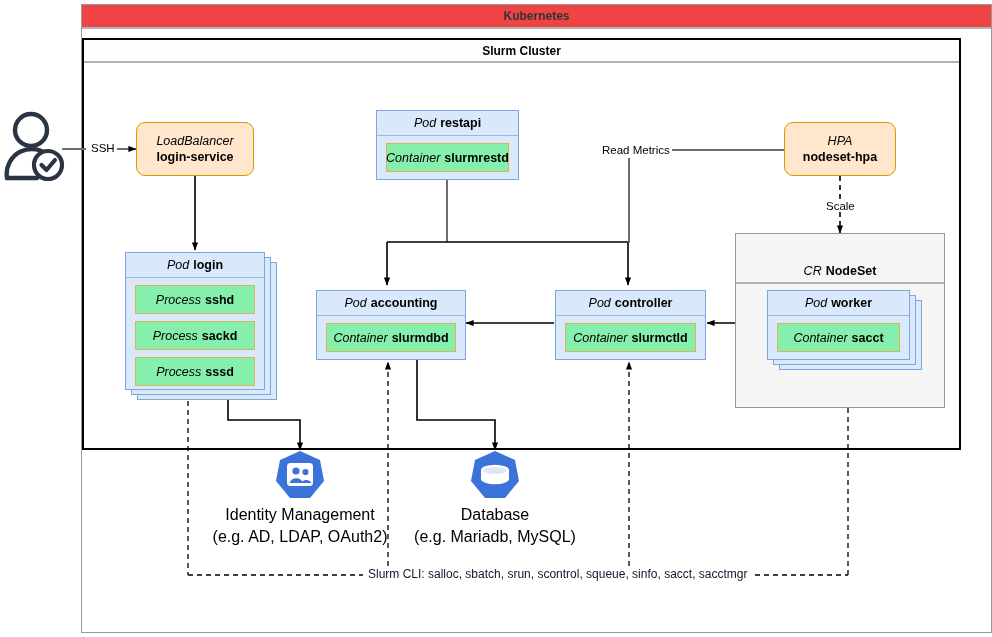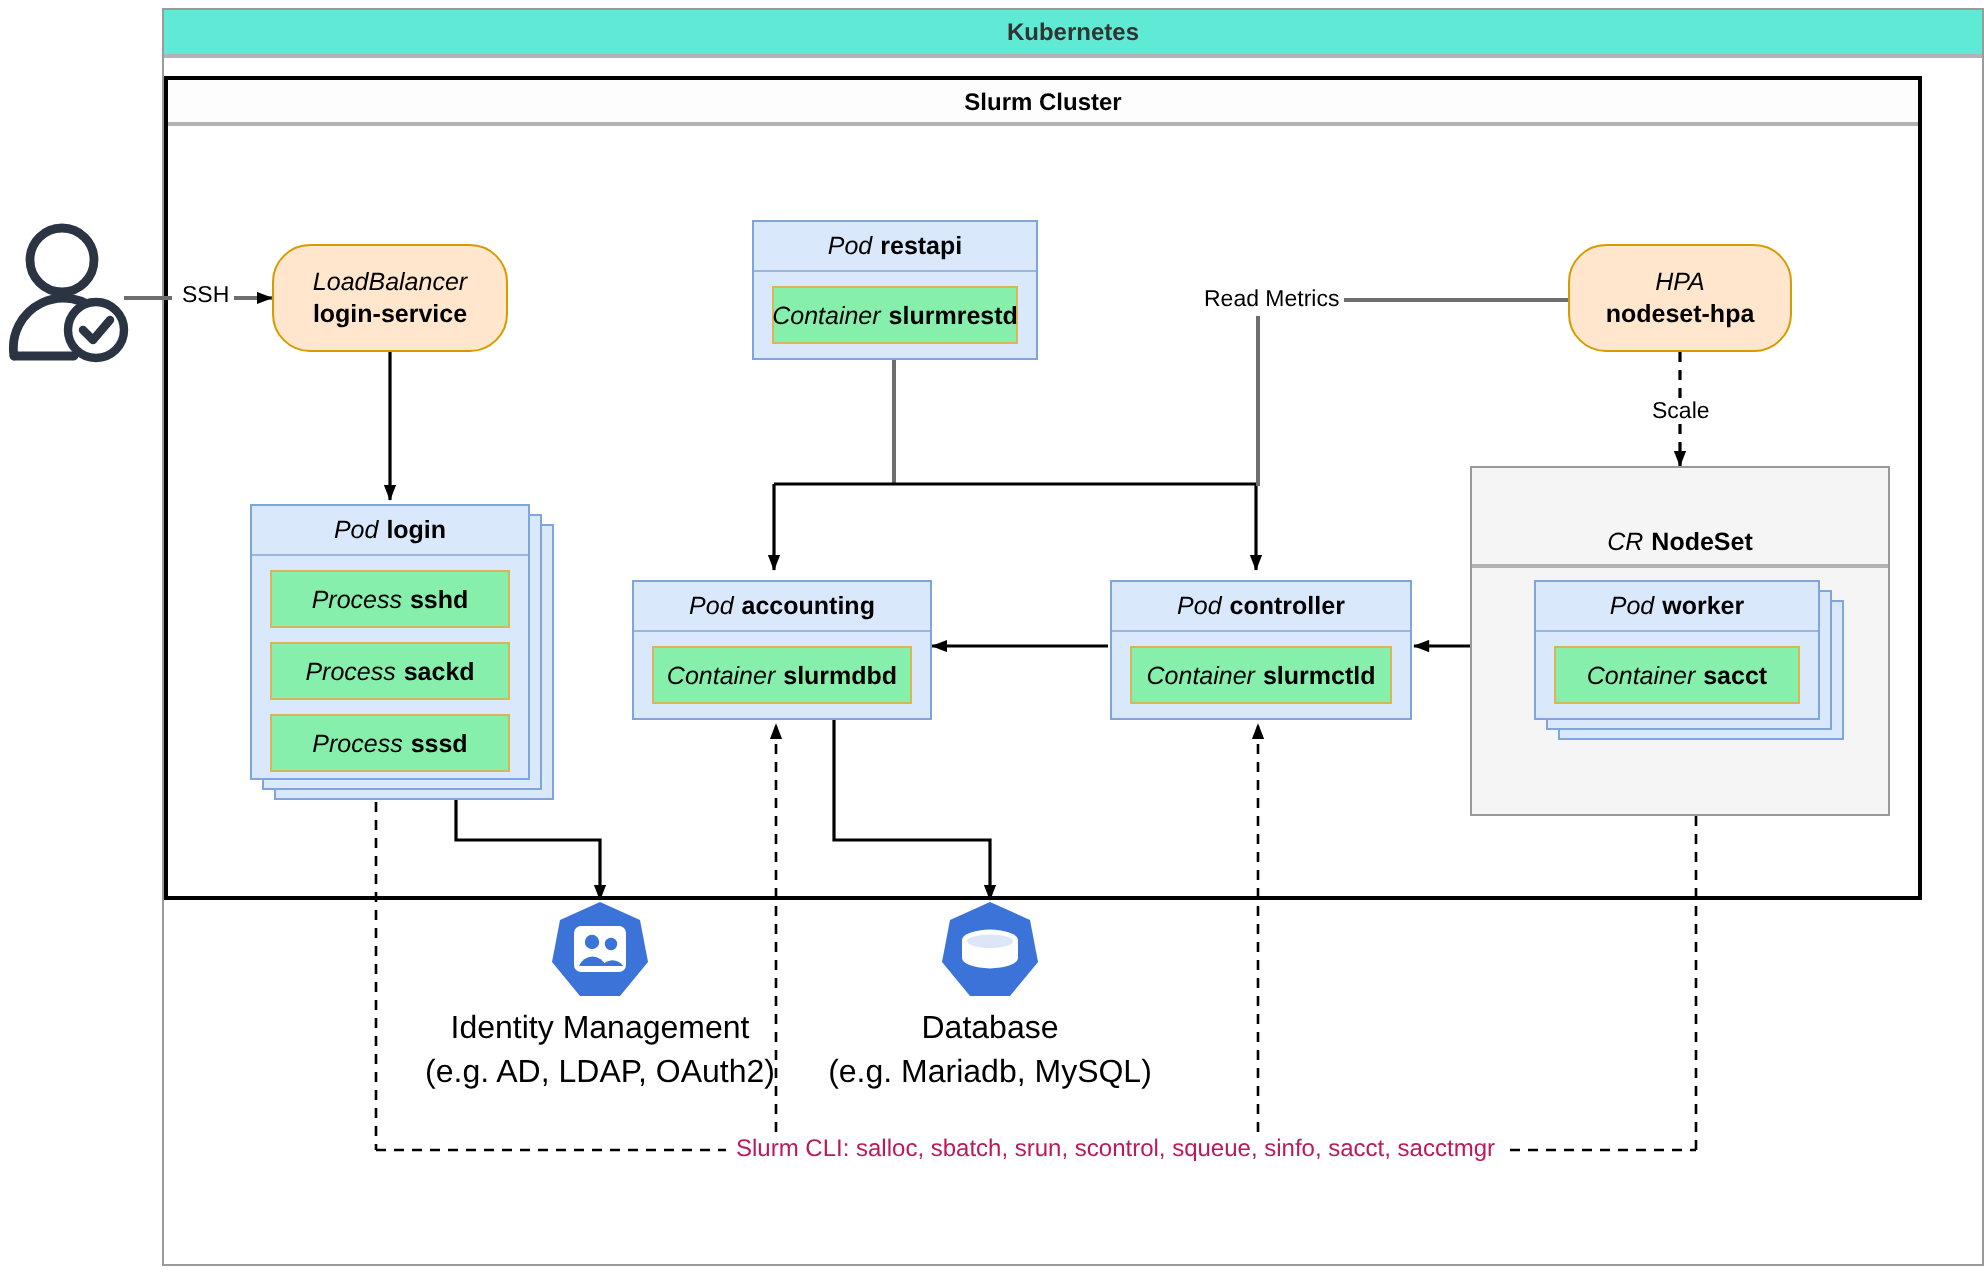--- a/index.html
+++ b/index.html
@@ -3,34 +3,34 @@
 <meta charset="utf-8">
 <style>
   html,body{margin:0;padding:0;background:#ffffff;}
   body{width:992px;height:637px;font-family:"Liberation Sans",sans-serif;overflow:hidden;}
   #stage{position:relative;width:992px;height:637px;}
   svg#wires{position:absolute;left:0;top:0;width:992px;height:637px;pointer-events:none;}
 
   
   .k8s-frame{position:absolute;left:81px;top:4px;width:911px;height:629px;border:1px solid #9a9a9a;
              background:#ffffff;box-sizing:border-box;}
-  .k8s-head{position:absolute;left:0;top:0;right:0;height:24px;background:#5eead4;
+  .k8s-head{position:absolute;left:0;top:0;right:0;height:24px;background:#ef4444;
             border-bottom:2px solid #b3b3b3;box-sizing:border-box;
             display:flex;align-items:center;justify-content:center;
             font-size:12px;font-weight:bold;color:#333;}
   .slurm-frame{position:absolute;left:0;top:33px;width:879px;height:412px;border:2px solid #000;
                background:#ffffff;box-sizing:border-box;}
   .slurm-head{position:absolute;left:0;top:0;right:0;height:23px;background:#fdfdfd;
               border-bottom:2px solid #b3b3b3;box-sizing:border-box;
               display:flex;align-items:center;justify-content:center;
               font-size:12px;font-weight:bold;color:#000;}
 
   
   .node{position:absolute;box-sizing:border-box;}
-  .rounded-orange{background:#ffe6cc;border:1px solid #d79b00;border-radius:19px;
+  .rounded-orange{background:#ffe6cc;border:1px solid #d79b00;border-radius:9px;
                   display:flex;flex-direction:column;align-items:center;justify-content:center;
                   font-size:12.5px;color:#000;line-height:1.28;}
   .rounded-orange .ital{font-style:italic;font-weight:normal;}
   .rounded-orange .bold{font-weight:bold;}
 
   
   .pod{background:#dae8fc;border:1px solid #7ea6dc;box-sizing:border-box;}
   .pod-title{height:25px;border-bottom:1px solid #9ab7dd;display:flex;align-items:center;
              justify-content:center;font-size:12.5px;color:#000;box-sizing:border-box;}
   .pod-title .ital{font-style:italic;}
@@ -51,21 +51,21 @@
            display:flex;align-items:center;justify-content:center;font-size:12.5px;
            box-sizing:border-box;margin-top:25px;}
   .cr-head .ital{font-style:italic;}
   .cr-head .bold{font-weight:bold;margin-left:4px;}
 
   
   .lbl{position:absolute;font-size:11.5px;color:#000;background:#fff;padding:0 2px;
        white-space:nowrap;}
   .cap{position:absolute;font-size:16px;color:#000;text-align:center;line-height:1.35;
        white-space:nowrap;}
-  .cli-lbl{position:absolute;font-size:12px;color:#be185d;background:#fff;padding:0 5px;
+  .cli-lbl{position:absolute;font-size:12px;color:#0f172a;background:#fff;padding:0 5px;
            white-space:nowrap;}
 
   .icon-abs{position:absolute;}
 </style>
 </head>
 <body>
 
 <div id="stage">
 
   <div class="k8s-frame">

